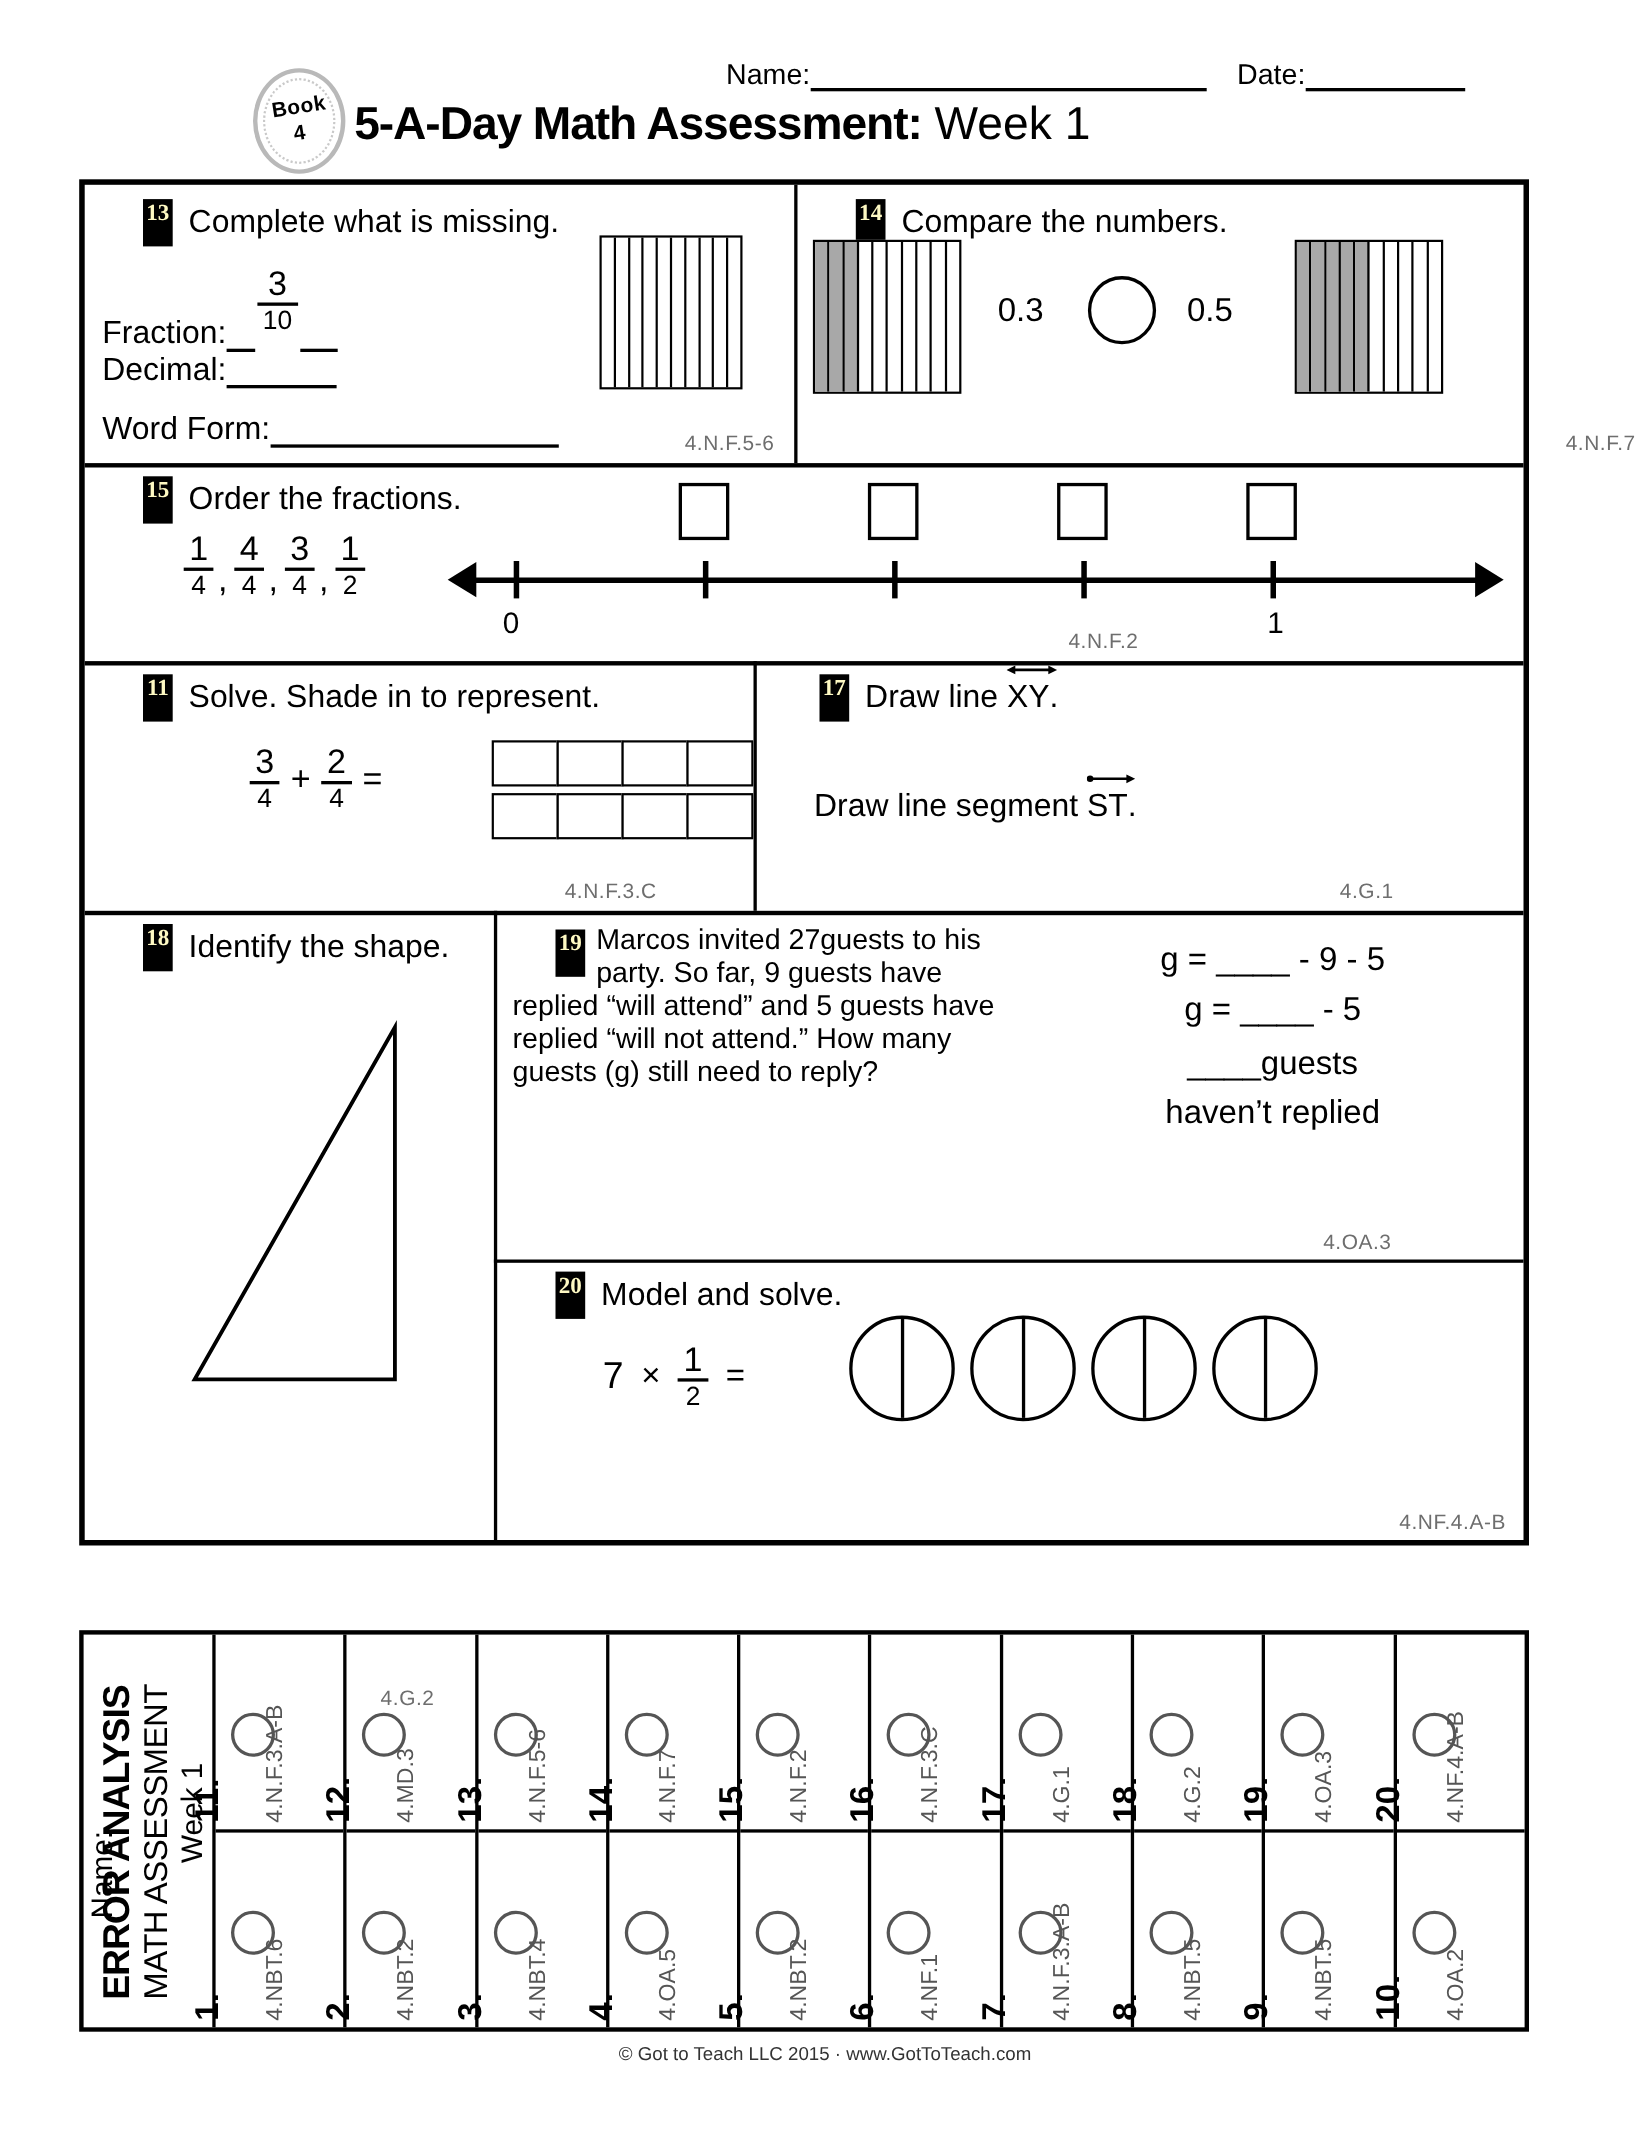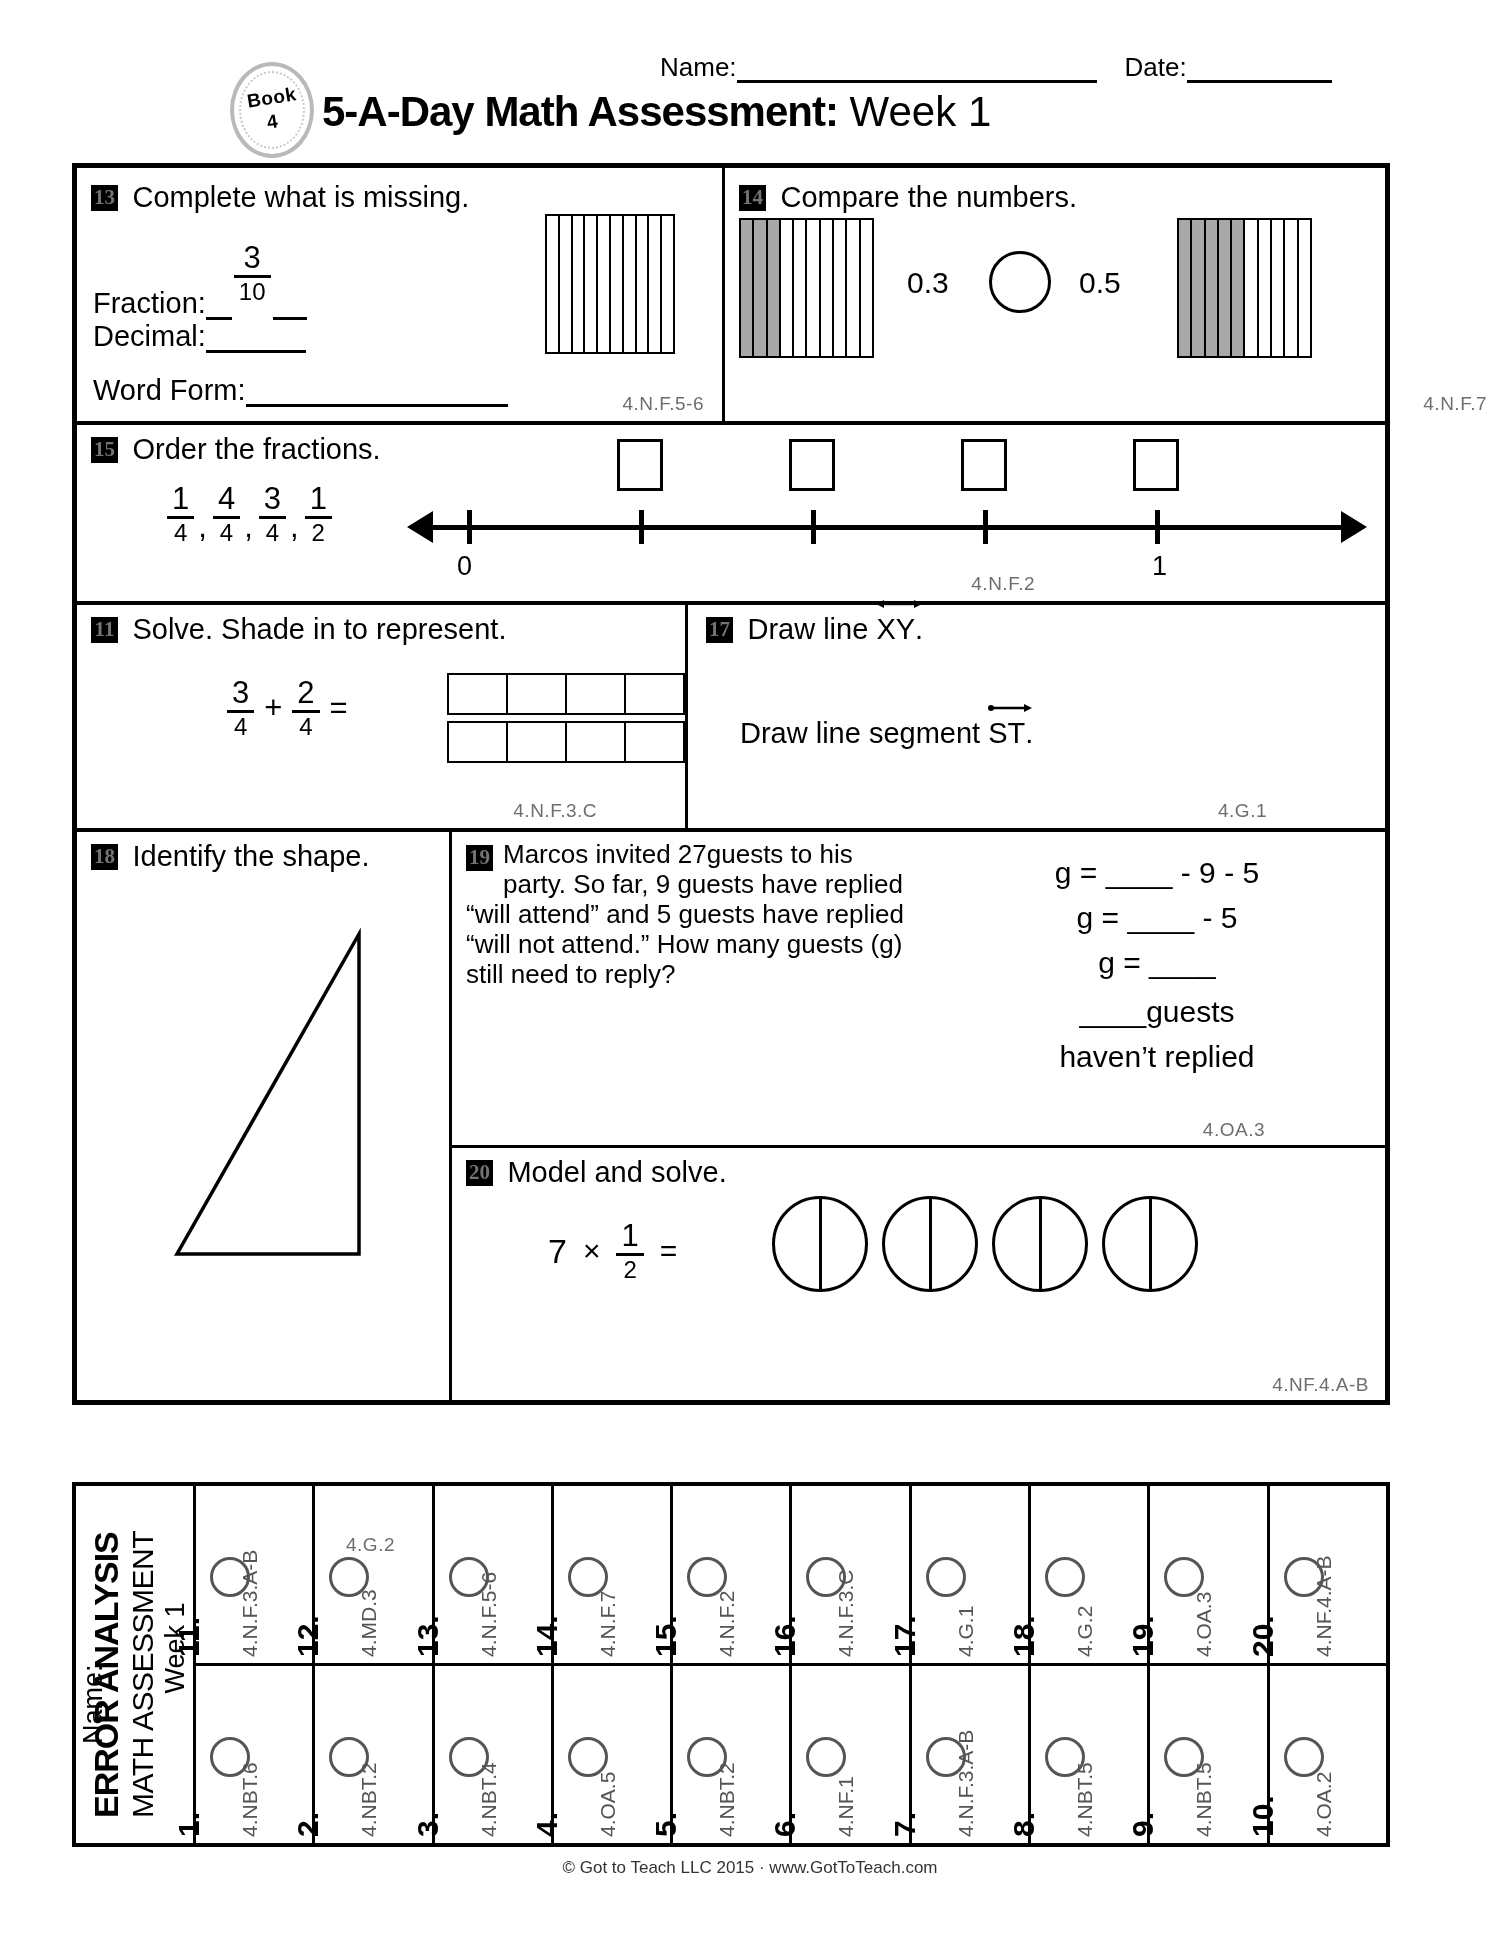--- a/index.html
+++ b/index.html
@@ -101,29 +101,30 @@
     border: 5px solid #000;
     box-sizing: border-box;
   }
   .qcell {
     position: absolute;
     box-sizing: border-box;
   }
   .qnum {
     display: inline-block;
     background: #000;
-    color: #737373;
+    color: #fef9c3;
     font-weight: bold;
     font-size: 21px;
     line-height: 23px;
-    padding: 1px 3px 2px 3px;
+    padding: 1px 3px 19px 3px;
     min-width: 21px;
     text-align: center;
     vertical-align: middle;
     font-family: "Liberation Serif", serif;
+    margin-left: 39px;
   }
   .qtext {
     font-size: 29px;
     vertical-align: middle;
     margin-left: 10px;
   }
   .std {
     position: absolute;
     font-size: 19px;
     color: #6e6e6e;
@@ -572,21 +573,20 @@
 
     <div class="qcell" style="left:375px;top:664px;width:933px;height:313px;">
       <div style="position:absolute;left:14px;top:8px;width:450px;">
         <span class="qnum" style="float:left;margin-right:10px;margin-top:5px;">19</span>
         <span style="font-size:26px;line-height:1.15;display:block;">Marcos invited 27guests to his party.  So far, 9 guests have replied “will attend” and 5 guests have replied “will not attend.” How many guests (g) still need to reply?</span>
       </div>
 
       <div style="position:absolute;left:490px;top:18px;width:430px;text-align:center;line-height:1.5;">
         <div style="font-size:30px;">g = ____ - 9 - 5</div>
         <div style="font-size:30px;">g = ____ - 5</div>
-        <div style="font-size:30px;">g = ____</div>
         <div style="font-size:30px;margin-top:4px;">____guests</div>
         <div style="font-size:30px;">haven’t replied</div>
       </div>
 
       <span class="std" style="right:120px;bottom:4px;">4.OA.3</span>
     </div>
 
     <div class="qcell" style="left:375px;top:980px;width:933px;height:252px;">
       <div style="position:absolute;left:14px;top:8px;white-space:nowrap;">
         <span class="qnum">20</span>

